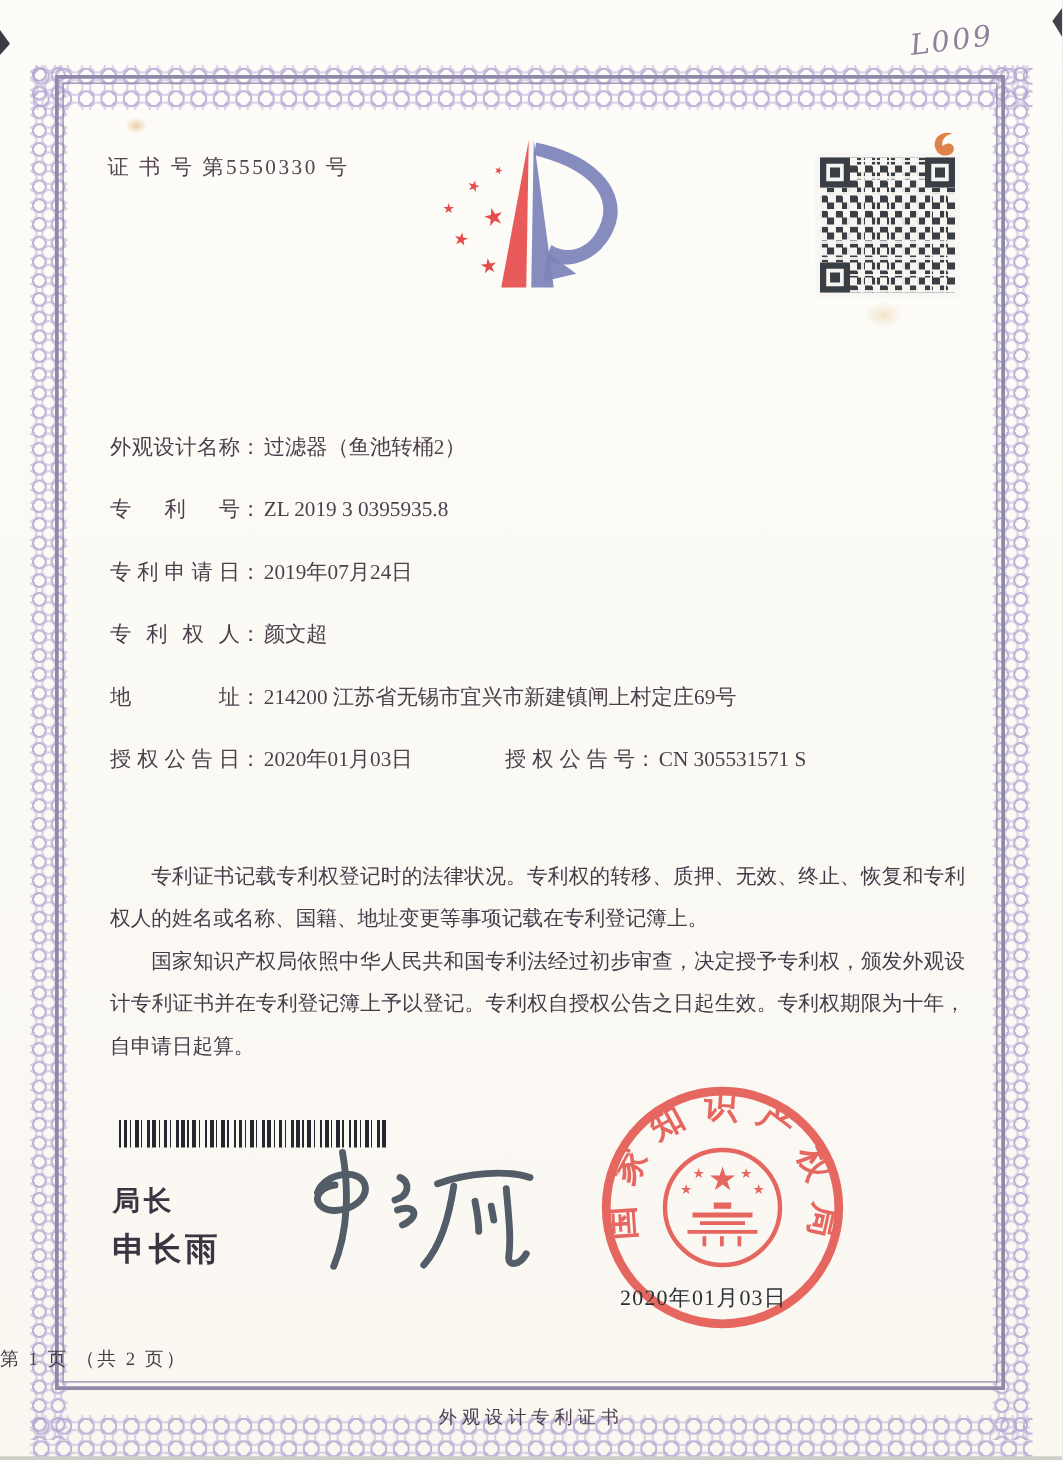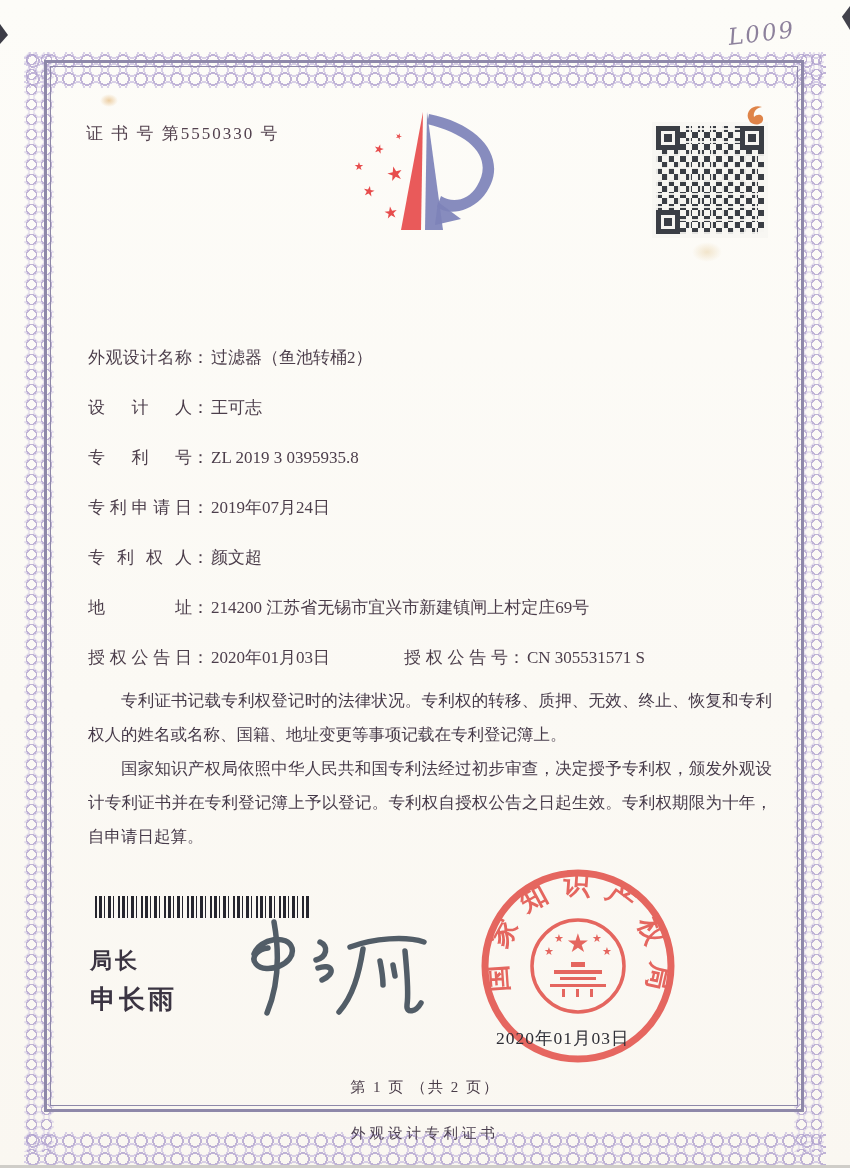--- a/index.html
+++ b/index.html
@@ -48,21 +48,21 @@
       #26262e 4px 7px, rgba(0,0,0,0) 7px 9px,
       #26262e 9px 10px, rgba(0,0,0,0) 10px 13px,
       #26262e 13px 16px, rgba(0,0,0,0) 16px 18px,
       #26262e 18px 19px, rgba(0,0,0,0) 19px 23px);}
 
   .director-title{left:90px;top:946px;font-size:22px;font-weight:600;letter-spacing:3px;color:#3b3442;}
   .director-name{left:90px;top:982px;font-size:26px;font-weight:600;letter-spacing:3px;color:#3b3442;}
 
   .seal-date{left:496px;top:1026px;font-size:17.5px;color:#2e2e36;letter-spacing:1px;z-index:5;}
 
-  .page-indicator{left:0;right:0;top:1078px;text-align:center;font-size:15px;letter-spacing:2px;color:#4a3d49;}
+  .page-indicator{left:0;right:0;top:1078px;font-size:15px;letter-spacing:2px;color:#4a3d49;}
   .back-note{left:0;right:0;top:1124px;text-align:center;font-size:14.5px;letter-spacing:4px;color:#4c4050;}
 
   .handwritten{left:728px;top:20px;font-size:23px;font-style:italic;color:#8d819c;
                transform:rotate(-7deg);letter-spacing:2px;font-family:"DejaVu Serif",serif;}
 
   
   .qr-wrap{left:652px;top:122px;width:108px;height:108px;padding:4px;background:#f8f7f3;}
   .qr{position:relative;width:108px;height:108px;
     background-image:
       repeating-linear-gradient(90deg, rgba(248,247,243,.9) 0 2px, rgba(0,0,0,0) 2px 11px),
@@ -128,23 +128,20 @@
     </div>
   </div>
   <svg class="abs" style="left:744px;top:102px" width="26" height="26" viewBox="0 0 26 26">
     <path d="M4,16 C2,8 10,2 18,5 C12,6 9,10 10,15 C14,11 20,13 19,18 C18,23 10,24 6,20 Z" fill="#d96f2a" opacity=".85"></path>
   </svg>
 
 
   <div class="abs fields">
     <div class="frow">
       <span class="flabel">外观设计名称</span><span class="colon">：</span><span class="fvalue">过滤器（鱼池转桶2）</span>
-    </div>
-    <div class="frow">
-      <span class="flabel">设计人</span><span class="colon">：</span><span class="fvalue">王可志</span>
     </div>
     <div class="frow">
       <span class="flabel">专利号</span><span class="colon">：</span><span class="fvalue">ZL 2019 3 0395935.8</span>
     </div>
     <div class="frow">
       <span class="flabel">专利申请日</span><span class="colon">：</span><span class="fvalue">2019年07月24日</span>
     </div>
     <div class="frow">
       <span class="flabel">专利权人</span><span class="colon">：</span><span class="fvalue">颜文超</span>
     </div>

